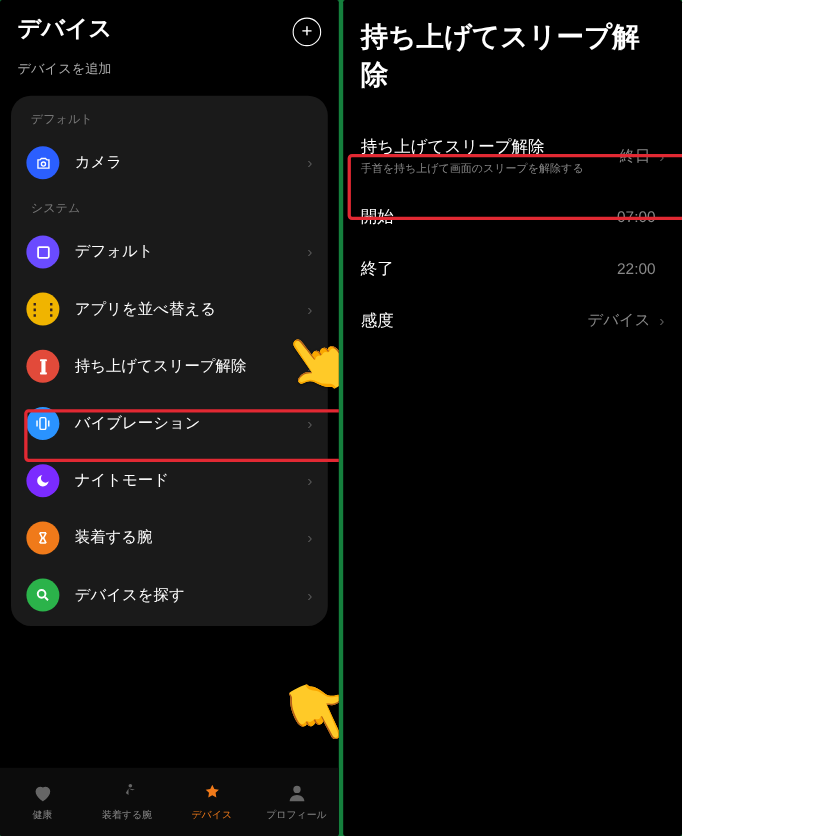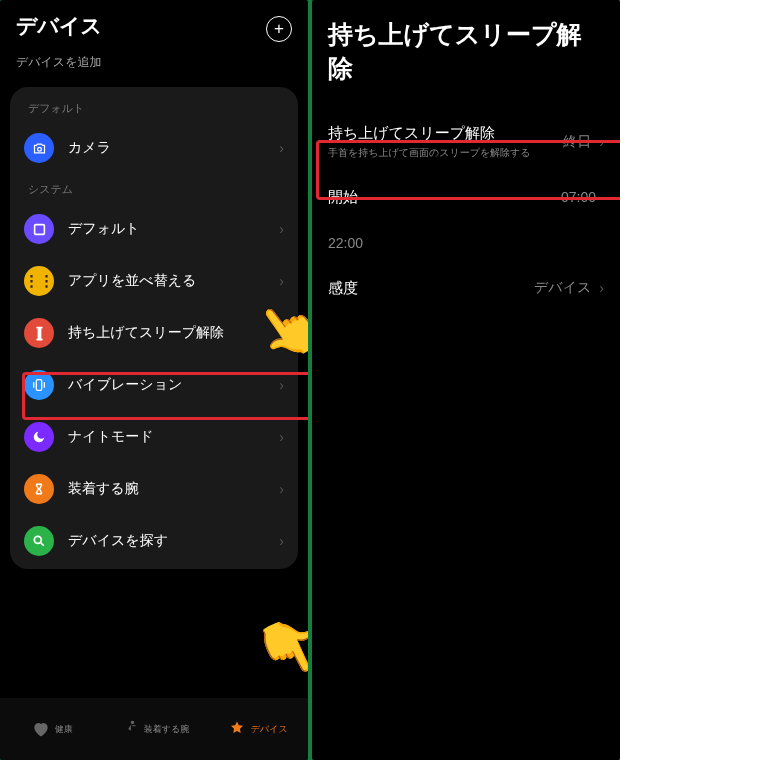--- a/index.html
+++ b/index.html
@@ -24,21 +24,21 @@
   .ic-yellow { background:#f0b400; color:#322; font-weight:700; }
   .ic-red    { background:#e24a3a; }
   .ic-teal   { background:#2a93ff; }
   .ic-violet { background:#7b2bff; }
   .ic-orange { background:#f07a1a; }
   .ic-green  { background:#2bb34a; }
 
   .hl-red { position:absolute; border:3px solid #e22933; border-radius:4px; pointer-events:none; }
 
   .tabbar { position:absolute; left:0; right:0; bottom:0; height:62px; background:#0c0c0c; display:flex; }
-  .tab { flex:1; display:flex; flex-direction:row; align-items:center; justify-content:center; gap:3px; }
+  .tab { flex:1; display:flex; flex-direction:column; align-items:center; justify-content:center; gap:3px; }
   .tab-ic { width:22px; height:22px; display:flex; align-items:center; justify-content:center; font-size:18px; color:#666; }
   .tab-lab { font-size:9px; color:#888; }
   .tab.active .tab-ic, .tab.active .tab-lab { color:#f07a1a; }
 
   .hand { position:absolute; font-size:54px; pointer-events:none; text-shadow:0 1px 2px rgba(0,0,0,.5); }
 
   
   .r-title { color:#fff; font-size:25px; font-weight:600; padding:18px 16px 24px; line-height:1.35; }
   .r-row { display:flex; align-items:center; padding:14px 16px; position:relative; }
   .r-main { flex:1; }
@@ -174,20 +174,29 @@
         <div class="tab-lab">装着する腕</div>
       </div>
       <div class="tab active">
         <div class="tab-ic">
           <svg width="18" height="18" viewBox="0 0 24 24" fill="#f07a1a">
               <path d="M12 2l2.5 5 5.5.8-4 3.9.9 5.5L12 14.6 7.1 17.2 8 11.7 4 7.8l5.5-.8z"></path>
             </svg>
         </div>
         <div class="tab-lab">デバイス</div>
       </div>
+      <div class="tab">
+        <div class="tab-ic">
+          <svg width="20" height="20" viewBox="0 0 24 24" fill="#666">
+              <circle cx="12" cy="8" r="4"></circle>
+              <path d="M4 21c0-4 3.6-7 8-7s8 3 8 7z"></path>
+            </svg>
+        </div>
+        <div class="tab-lab">プロフィール</div>
+      </div>
     </div>
   </div>
 
   <div class="screen">
     <div class="r-title">持ち上げてスリープ解除</div>
 
     <div class="r-row">
       <div class="r-main">
         <div class="r-label">持ち上げてスリープ解除</div>
         <div class="r-desc">手首を持ち上げて画面のスリープを解除する</div>
@@ -197,20 +206,23 @@
     </div>
 
     <div class="r-row">
       <div class="r-main">
           <div class="r-label">開始</div>
         </div>
       <div class="r-val">07:00</div>
     </div>
 
     <div class="r-row">
+      <div class="r-main">
+          <div class="r-label">終了</div>
+        </div>
       <div class="r-val">22:00</div>
     </div>
 
     <div class="r-row">
       <div class="r-main">
           <div class="r-label">感度</div>
         </div>
       <div class="r-val">デバイス</div>
       <div class="r-chev">›</div>
     </div>

